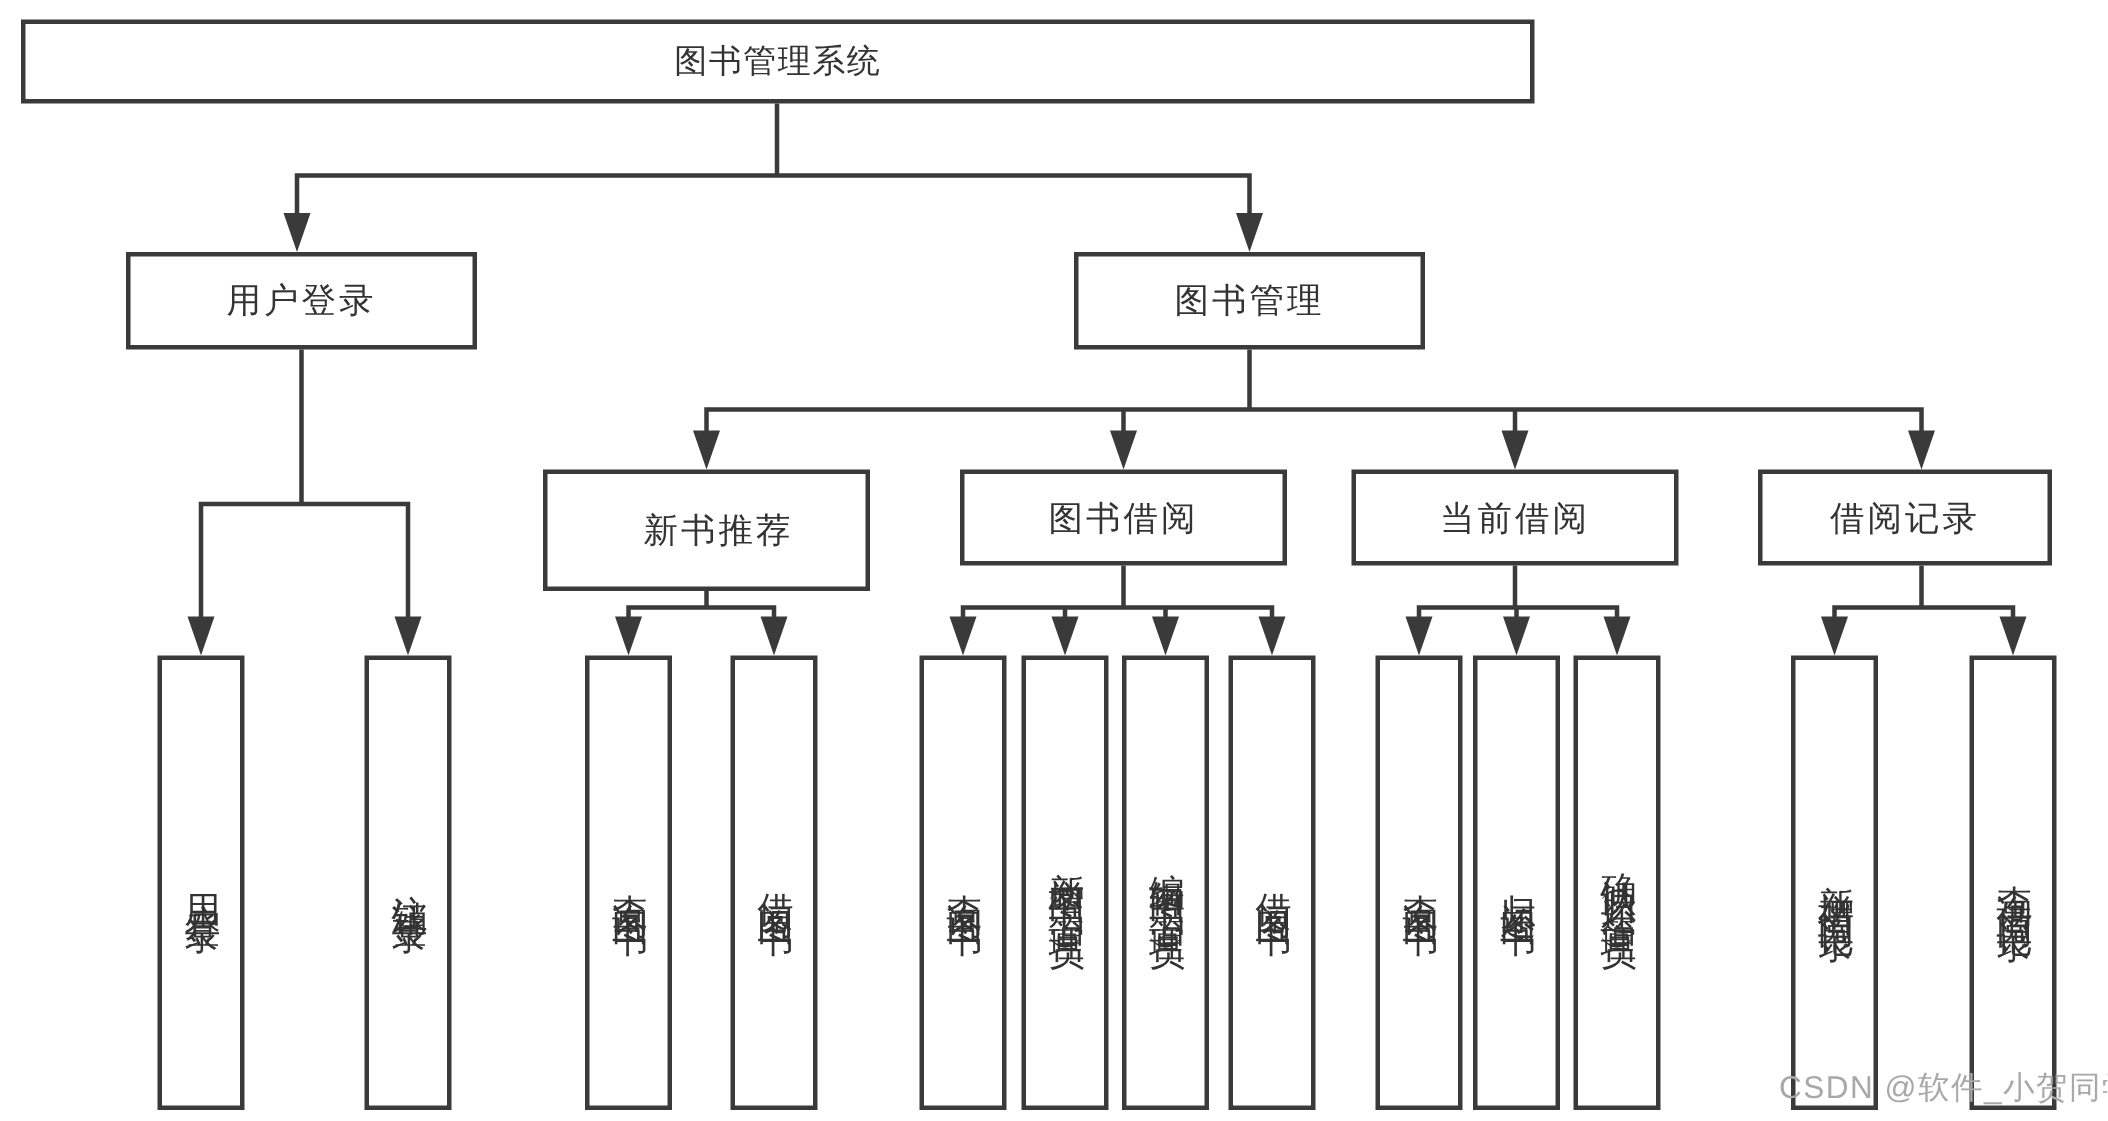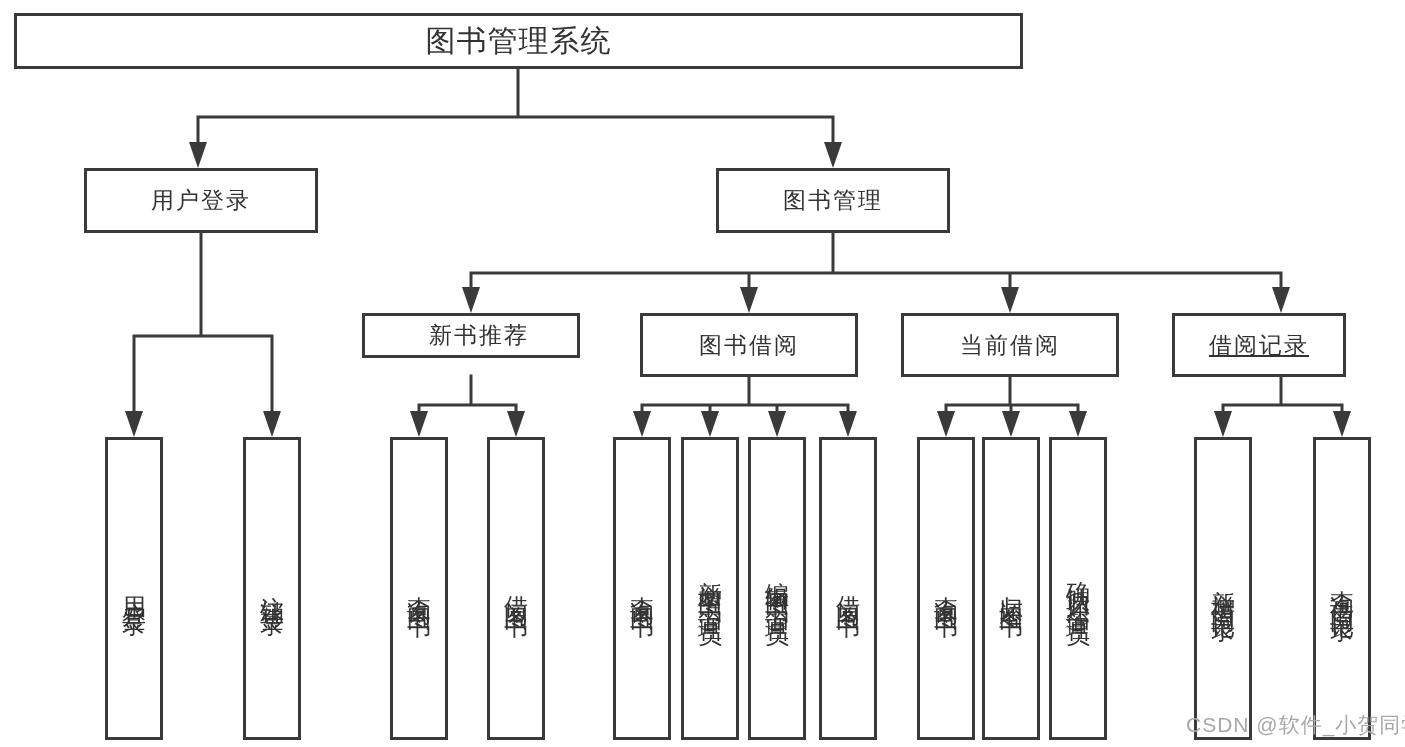--- a/index.html
+++ b/index.html
@@ -25,21 +25,21 @@
     position: absolute;
     box-sizing: border-box;
     background: #ffffff;
     border: 3px solid #3a3a3a;
     display: flex;
     align-items: center;
     justify-content: center;
     color: #333333;
   }
   .hbox { font-size: 23px; letter-spacing: 2px; }
-  .rootbox { font-size: 30px; letter-spacing: 1px; }
+  .rootbox { font-size: 22px; letter-spacing: 1px; }
   .vbox span {
     writing-mode: vertical-rl;
     text-orientation: mixed;
     font-size: 24px;
     letter-spacing: 6px;
     line-height: 1;
     white-space: nowrap;
   }
   .hbox span { white-space: nowrap; }
   .watermark {
@@ -100,30 +100,30 @@
     <span>图书管理系统</span>
   </div>
 
   <div class="box hbox" style="left:84px; top:168px; width:234px; height:65px;">
     <span>用户登录</span>
   </div>
   <div class="box hbox" style="left:716px; top:168px; width:234px; height:65px;">
     <span>图书管理</span>
   </div>
 
-  <div class="box hbox" style="left:362px; top:313px; width:218px; height:45px;padding-left:16px;">
+  <div class="box hbox" style="left:362px; top:313px; width:218px; height:81px;padding-left:16px;">
     <span>新书推荐</span>
   </div>
   <div class="box hbox" style="left:901px; top:313px; width:218px; height:64px;">
     <span>当前借阅</span>
   </div>
   <div class="box hbox" style="left:640px; top:313px; width:218px; height:64px;">
     <span>图书借阅</span>
   </div>
-  <div class="box hbox" style="left:1172px; top:313px; width:174px; height:64px;text-decoration:underline;">
+  <div class="box hbox" style="left:1172px; top:313px; width:196px; height:64px;">
     <span>借阅记录</span>
   </div>
 
   <div class="box vbox" style="left:105px; top:437px; width:58px; height:303px;">
     <span>用户登录</span>
   </div>
   <div class="box vbox" style="left:243px; top:437px; width:58px; height:303px;">
     <span>注销登录</span>
   </div>
 

